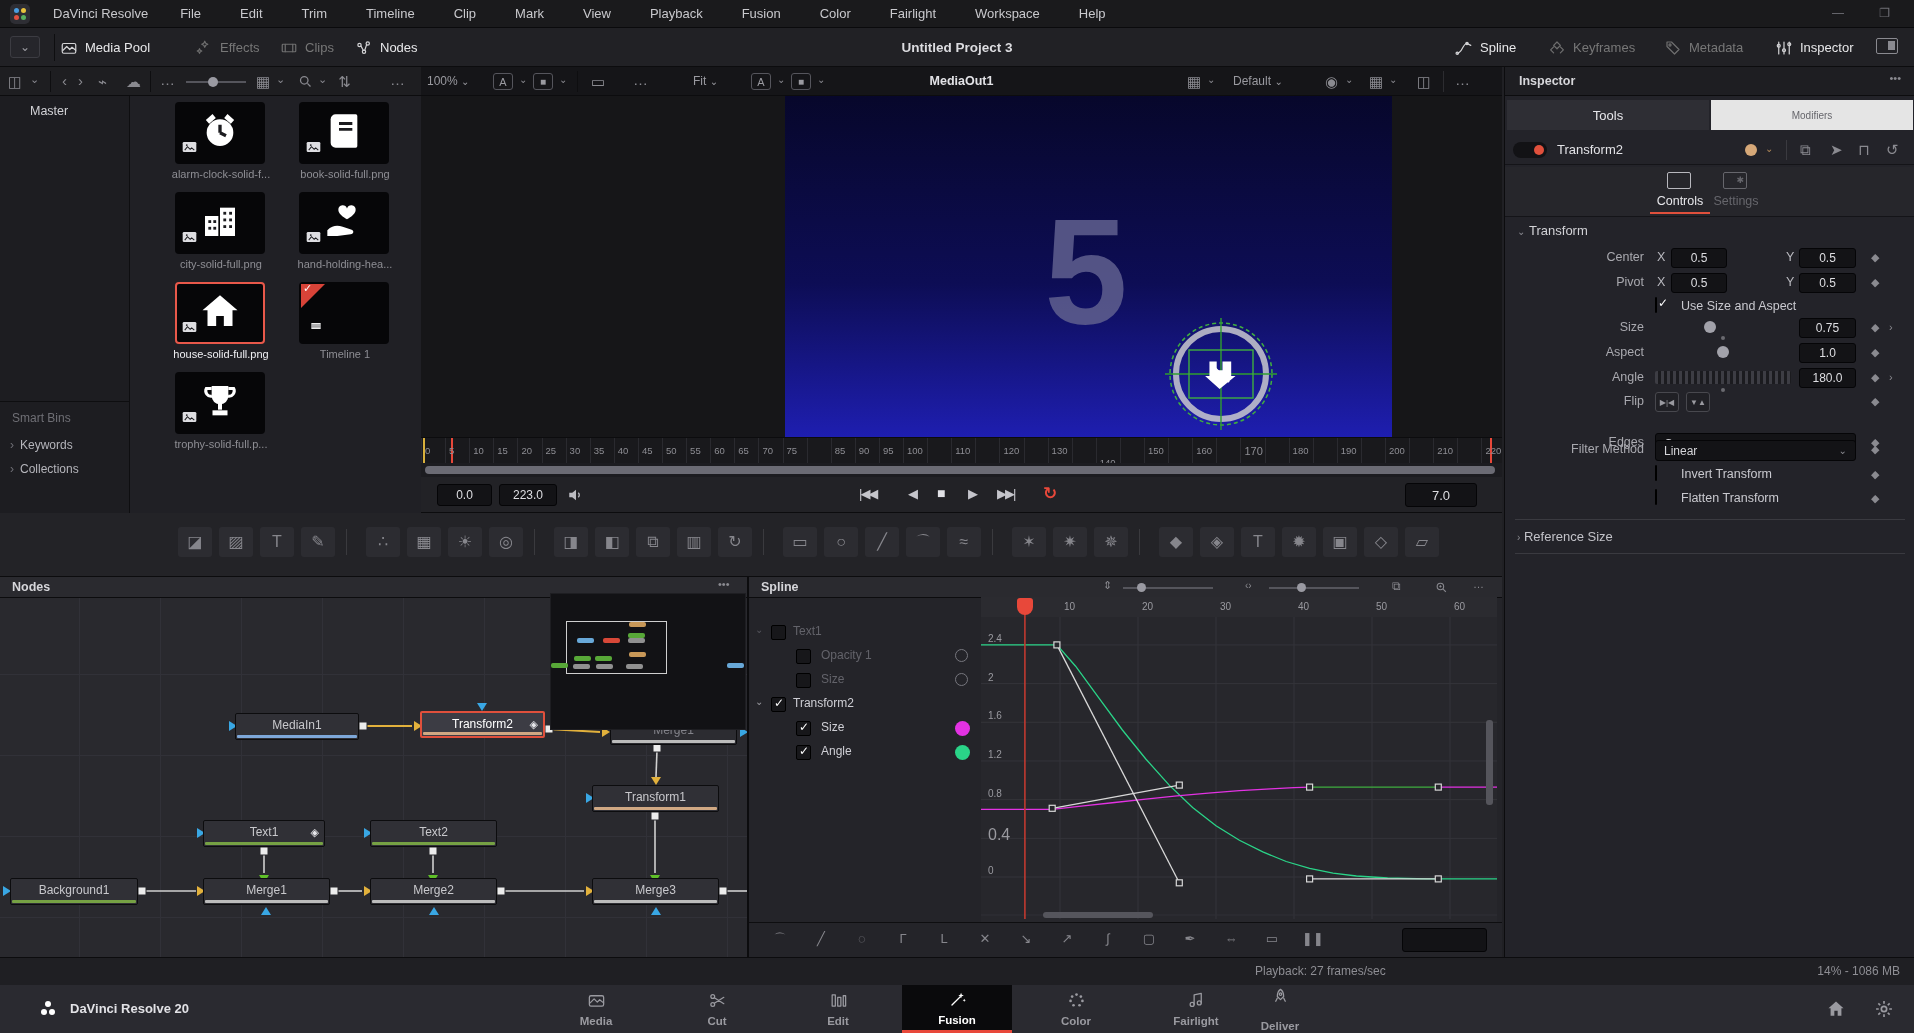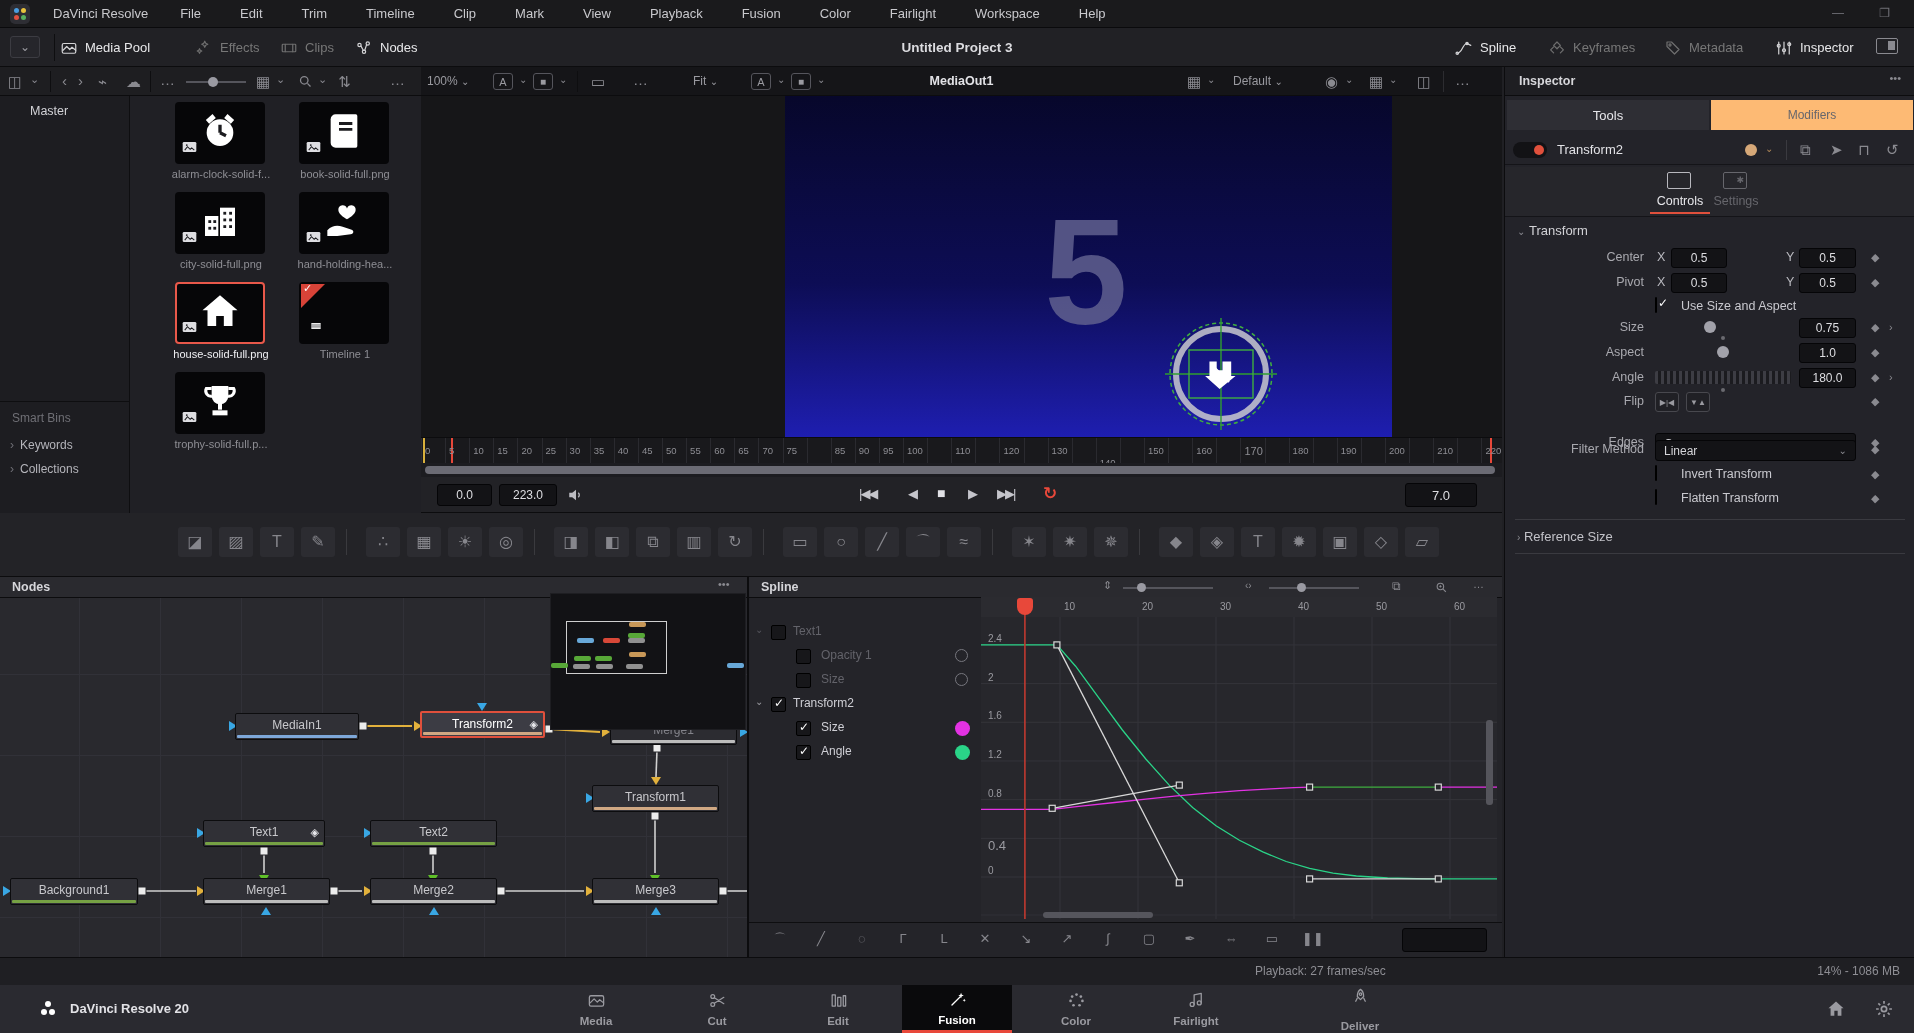--- a/index.html
+++ b/index.html
@@ -584,21 +584,21 @@
         <span style="position: absolute; left: 161px; top: 4px; font-size: 10px; color: rgb(154, 154, 160);">20</span>
         <span style="position: absolute; left: 239px; top: 4px; font-size: 10px; color: rgb(154, 154, 160);">30</span>
         <span style="position: absolute; left: 317px; top: 4px; font-size: 10px; color: rgb(154, 154, 160);">40</span>
         <span style="position: absolute; left: 395px; top: 4px; font-size: 10px; color: rgb(154, 154, 160);">50</span>
         <span style="position: absolute; left: 473px; top: 4px; font-size: 10px; color: rgb(154, 154, 160);">60</span>
         <span style="position: absolute; left: 7px; top: 35.92px; font-size: 10px; color: rgb(154, 154, 160);">2.4</span>
         <span style="position: absolute; left: 7px; top: 74.6px; font-size: 10px; color: rgb(154, 154, 160);">2</span>
         <span style="position: absolute; left: 7px; top: 113.28px; font-size: 10px; color: rgb(154, 154, 160);">1.6</span>
         <span style="position: absolute; left: 7px; top: 151.96px; font-size: 10px; color: rgb(154, 154, 160);">1.2</span>
         <span style="position: absolute; left: 7px; top: 190.64px; font-size: 10px; color: rgb(154, 154, 160);">0.8</span>
-        <span style="position: absolute; left: 7px; top: 229.32px; font-size: 13px; color: rgb(154, 154, 160); margin-top: 12px;">0.4</span>
+        <span style="position: absolute; left: 7px; top: 229.32px; font-size: 16px; color: rgb(154, 154, 160);">0.4</span>
         <span style="position: absolute; left: 7px; top: 268px; font-size: 10px; color: rgb(154, 154, 160);">0</span>
         <div style="position: absolute; left: 62px; top: 315px; width: 110px; height: 6px; border-radius: 3px; background: rgb(85, 85, 92);"></div>
         <div style="position: absolute; left: 505px; top: 123px; width: 7px; height: 85px; border-radius: 3px; background: rgb(85, 85, 92);"></div>
       </div>
     <div class="abs" style="left:0;top:345px;width:753px;height:1px;background:#0e0e10;"></div>
     <div id="spline-footer" class="abs" style="left:0;top:346px;width:753px;height:34px;">
         <span style="position: absolute; left: 16px; top: 4px; width: 30px; height: 24px; text-align: center; line-height: 24px; font-size: 13px; color: rgb(134, 134, 140);">⌒</span>
         <span style="position: absolute; left: 57px; top: 4px; width: 30px; height: 24px; text-align: center; line-height: 24px; font-size: 13px; color: rgb(134, 134, 140);">╱</span>
         <span style="position: absolute; left: 98px; top: 4px; width: 30px; height: 24px; text-align: center; line-height: 24px; font-size: 13px; color: rgb(134, 134, 140);">◌</span>
         <span style="position: absolute; left: 139px; top: 4px; width: 30px; height: 24px; text-align: center; line-height: 24px; font-size: 13px; color: rgb(134, 134, 140);">Γ</span>
@@ -616,21 +616,21 @@
       </div>
   </div>
 
   <div class="abs" style="left:1504px;top:67px;width:410px;height:890px;background:#232329;border-left:1px solid #0c0c0e;">
     <div class="abs panelhdr" style="left:0;top:0;width:410px;height:29px;background:#1e1e22;">
       <span class="ptitle abs" style="left:14px;top:7px;">Inspector</span>
       <span class="abs icon-glyph" style="right:14px;top:5px;font-size:11px;">•••</span>
     </div>
     <div class="abs" style="left:2px;top:33px;width:406px;height:30px;display:flex;gap:2px;">
       <div style="flex:1;background:#2e2e34;color:#e6e6ea;display:flex;align-items:center;justify-content:center;font-size:13px;">Tools</div>
-      <div style="flex:1;background:#fdba74;color:#66666c;display:flex;align-items:center;justify-content:center;font-size:12px;">Modifiers</div>
+      <div style="flex:1;background:#e5e5e5;color:#66666c;display:flex;align-items:center;justify-content:center;font-size:10px;">Modifiers</div>
     </div>
     <div class="abs" style="left:0;top:68px;width:410px;height:30px;border-bottom:1px solid #141418;">
       <span class="abs" style="left:8px;top:7px;width:34px;height:16px;border-radius:8px;background:#121215;">
           <i class="abs" style="right:3px;top:3px;width:10px;height:10px;border-radius:50%;background:#e0503c;"></i>
         </span>
       <span class="abs" style="left:52px;top:7px;font-size:13px;color:#e2e2e6;">Transform2</span>
       <span class="abs" style="left:240px;top:9px;width:12px;height:12px;border-radius:50%;background:#d6a878;"></span>
       <span class="abs icon-glyph" style="left:260px;top:8px;font-size:10px;color:#b08858;">⌄</span>
       <span class="abs" style="left:281px;top:5px;width:1px;height:20px;background:#3a3a40;"></span>
       <span class="abs icon-glyph" style="left:295px;top:6px;">⧉</span>
@@ -793,21 +793,21 @@
         <span>Color</span>
       </div>
       <div class="pagetab" style="left: 1141px;">
         <span><svg width="19" height="19" viewBox="0 0 24 24" fill="none" stroke="currentColor" stroke-width="1.6" stroke-linecap="round" stroke-linejoin="round">
             <path d="M9 17V5l9-2v12"></path>
             <circle cx="6.5" cy="17" r="2.5"></circle>
             <circle cx="15.5" cy="15" r="2.5"></circle>
           </svg></span>
         <span>Fairlight</span>
       </div>
-      <div class="pagetab" style="left: 1305px; gap: 12px;">
+      <div class="pagetab" style="left: 1225px; gap: 12px;">
         <span><svg width="19" height="19" viewBox="0 0 24 24" fill="none" stroke="currentColor" stroke-width="1.6" stroke-linecap="round" stroke-linejoin="round">
             <path d="M12 3c3 2 4 6 4 9l-4 4-4-4c0-3 1-7 4-9z"></path>
             <circle cx="12" cy="9" r="1.5"></circle>
             <path d="M8 14l-2 4M16 14l2 4"></path>
           </svg></span>
         <span>Deliver</span>
       </div>
     </div>
 
 </div>

